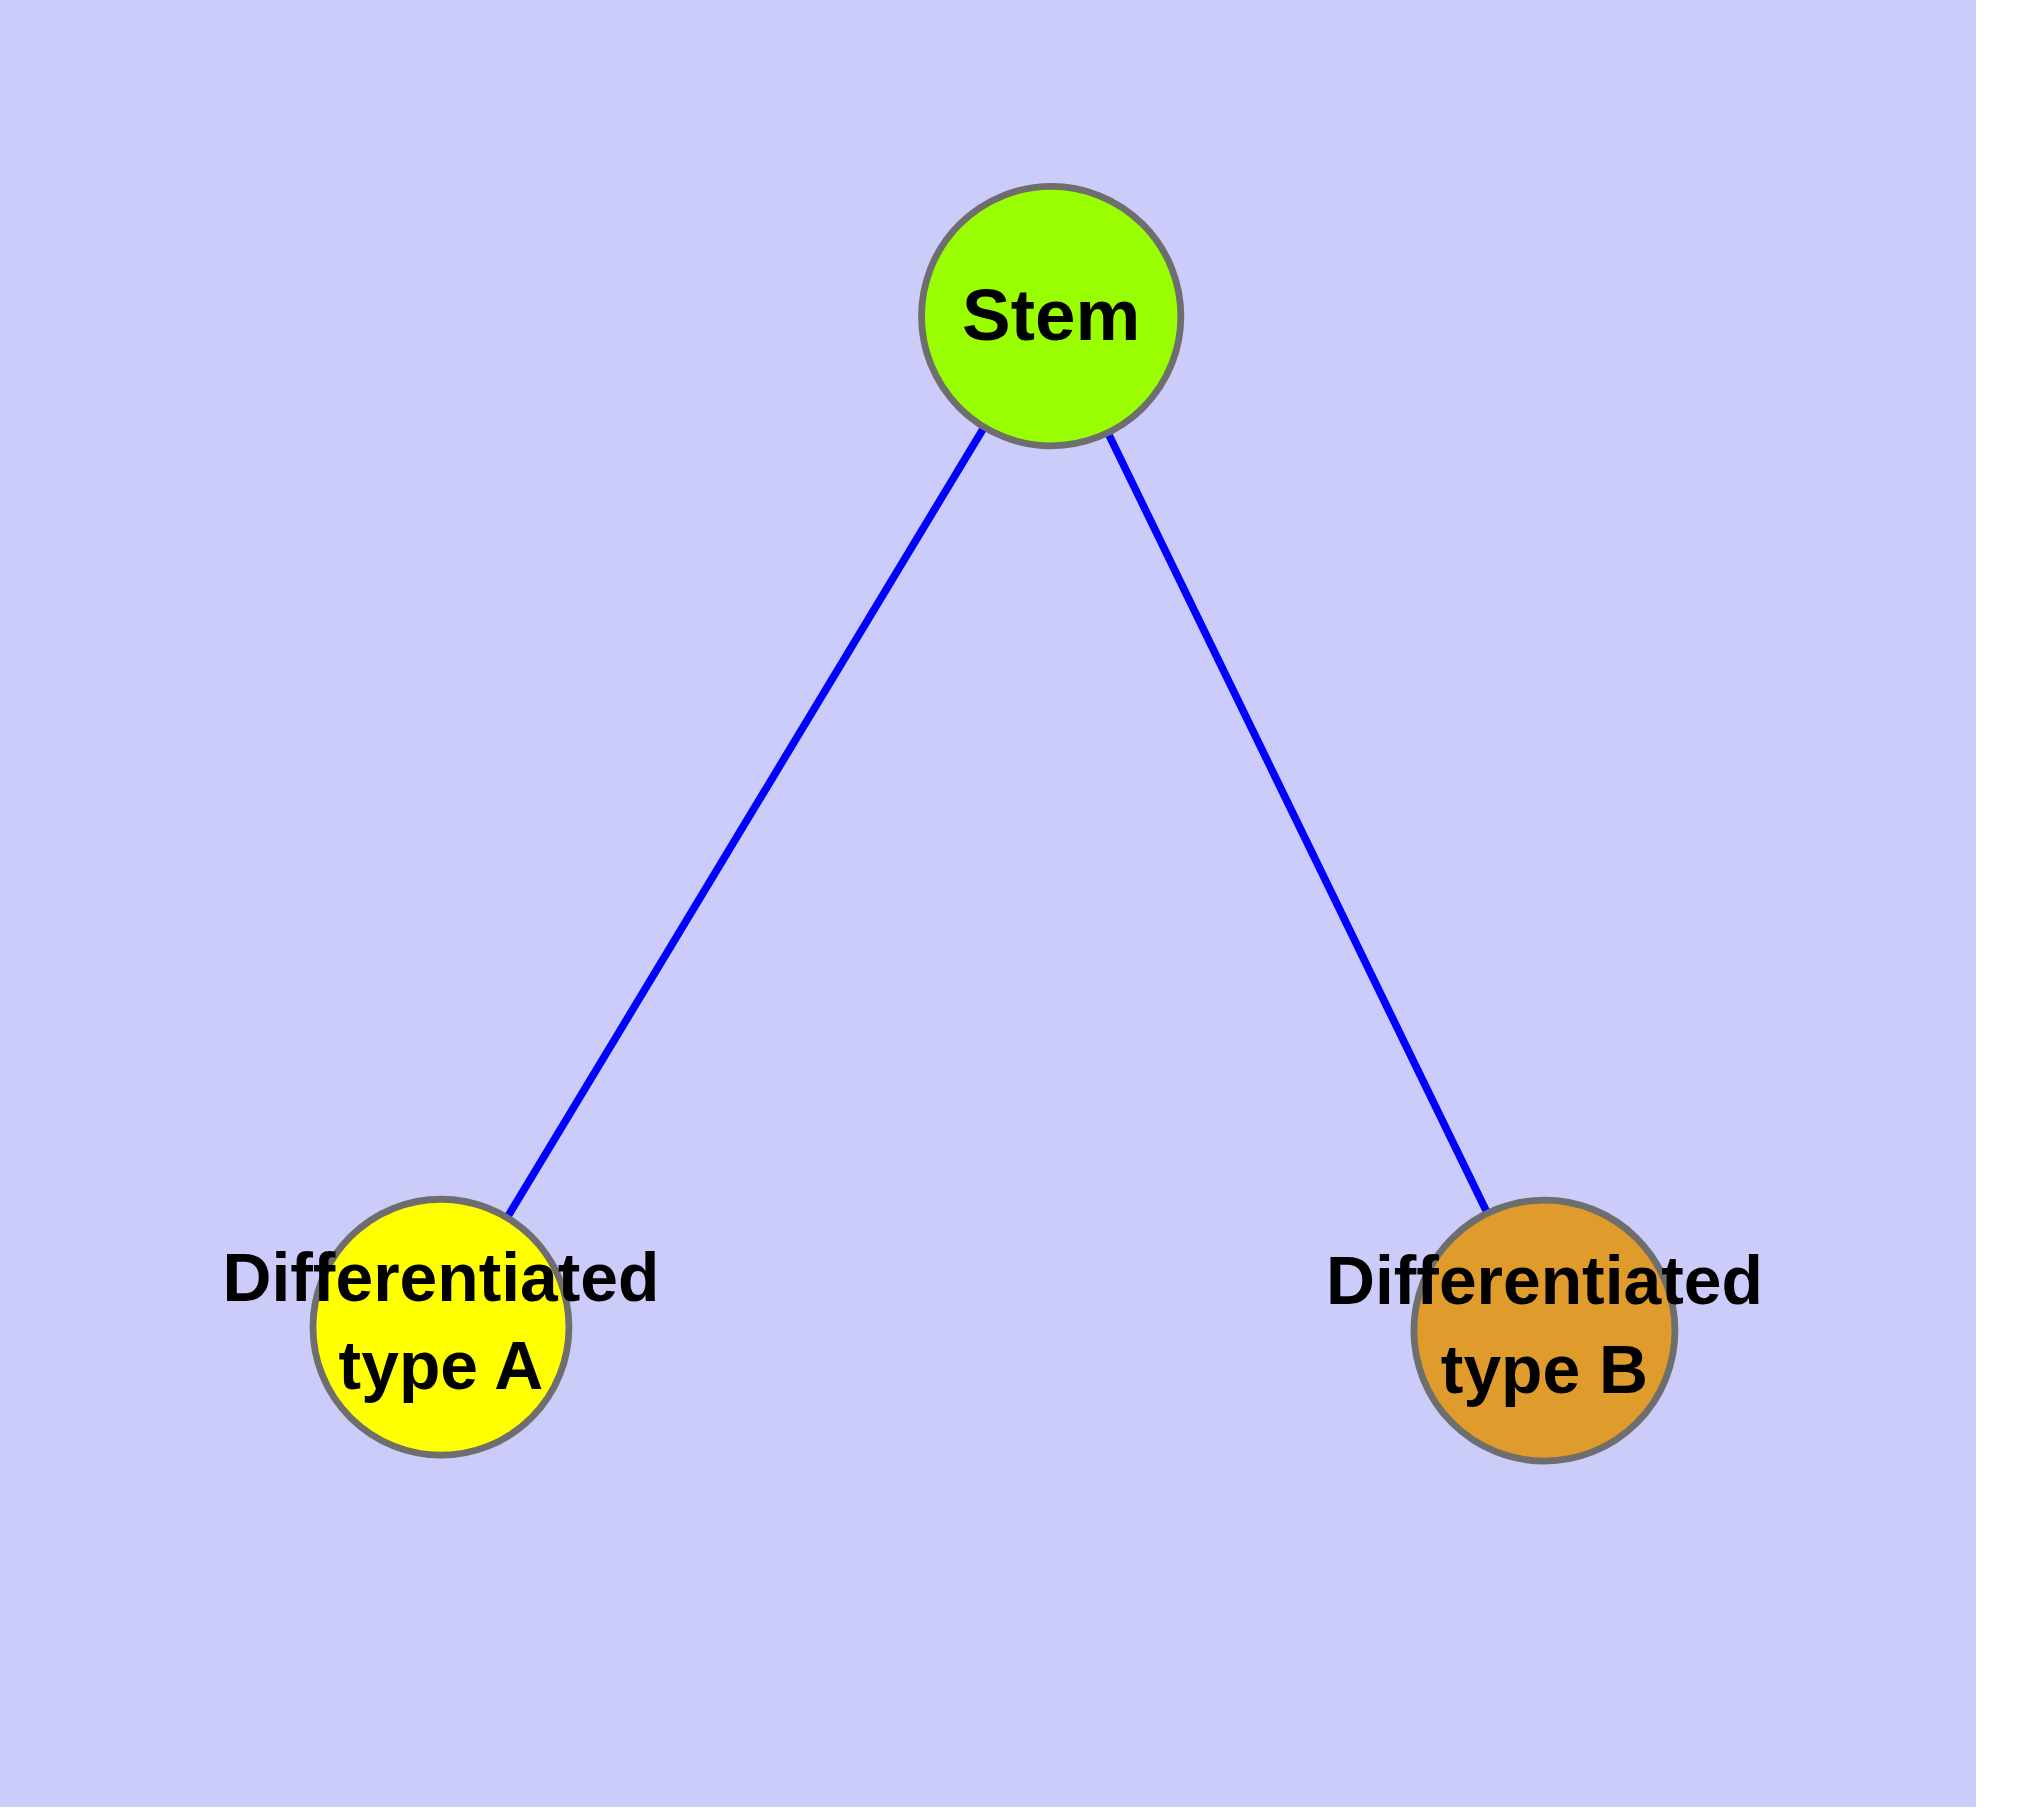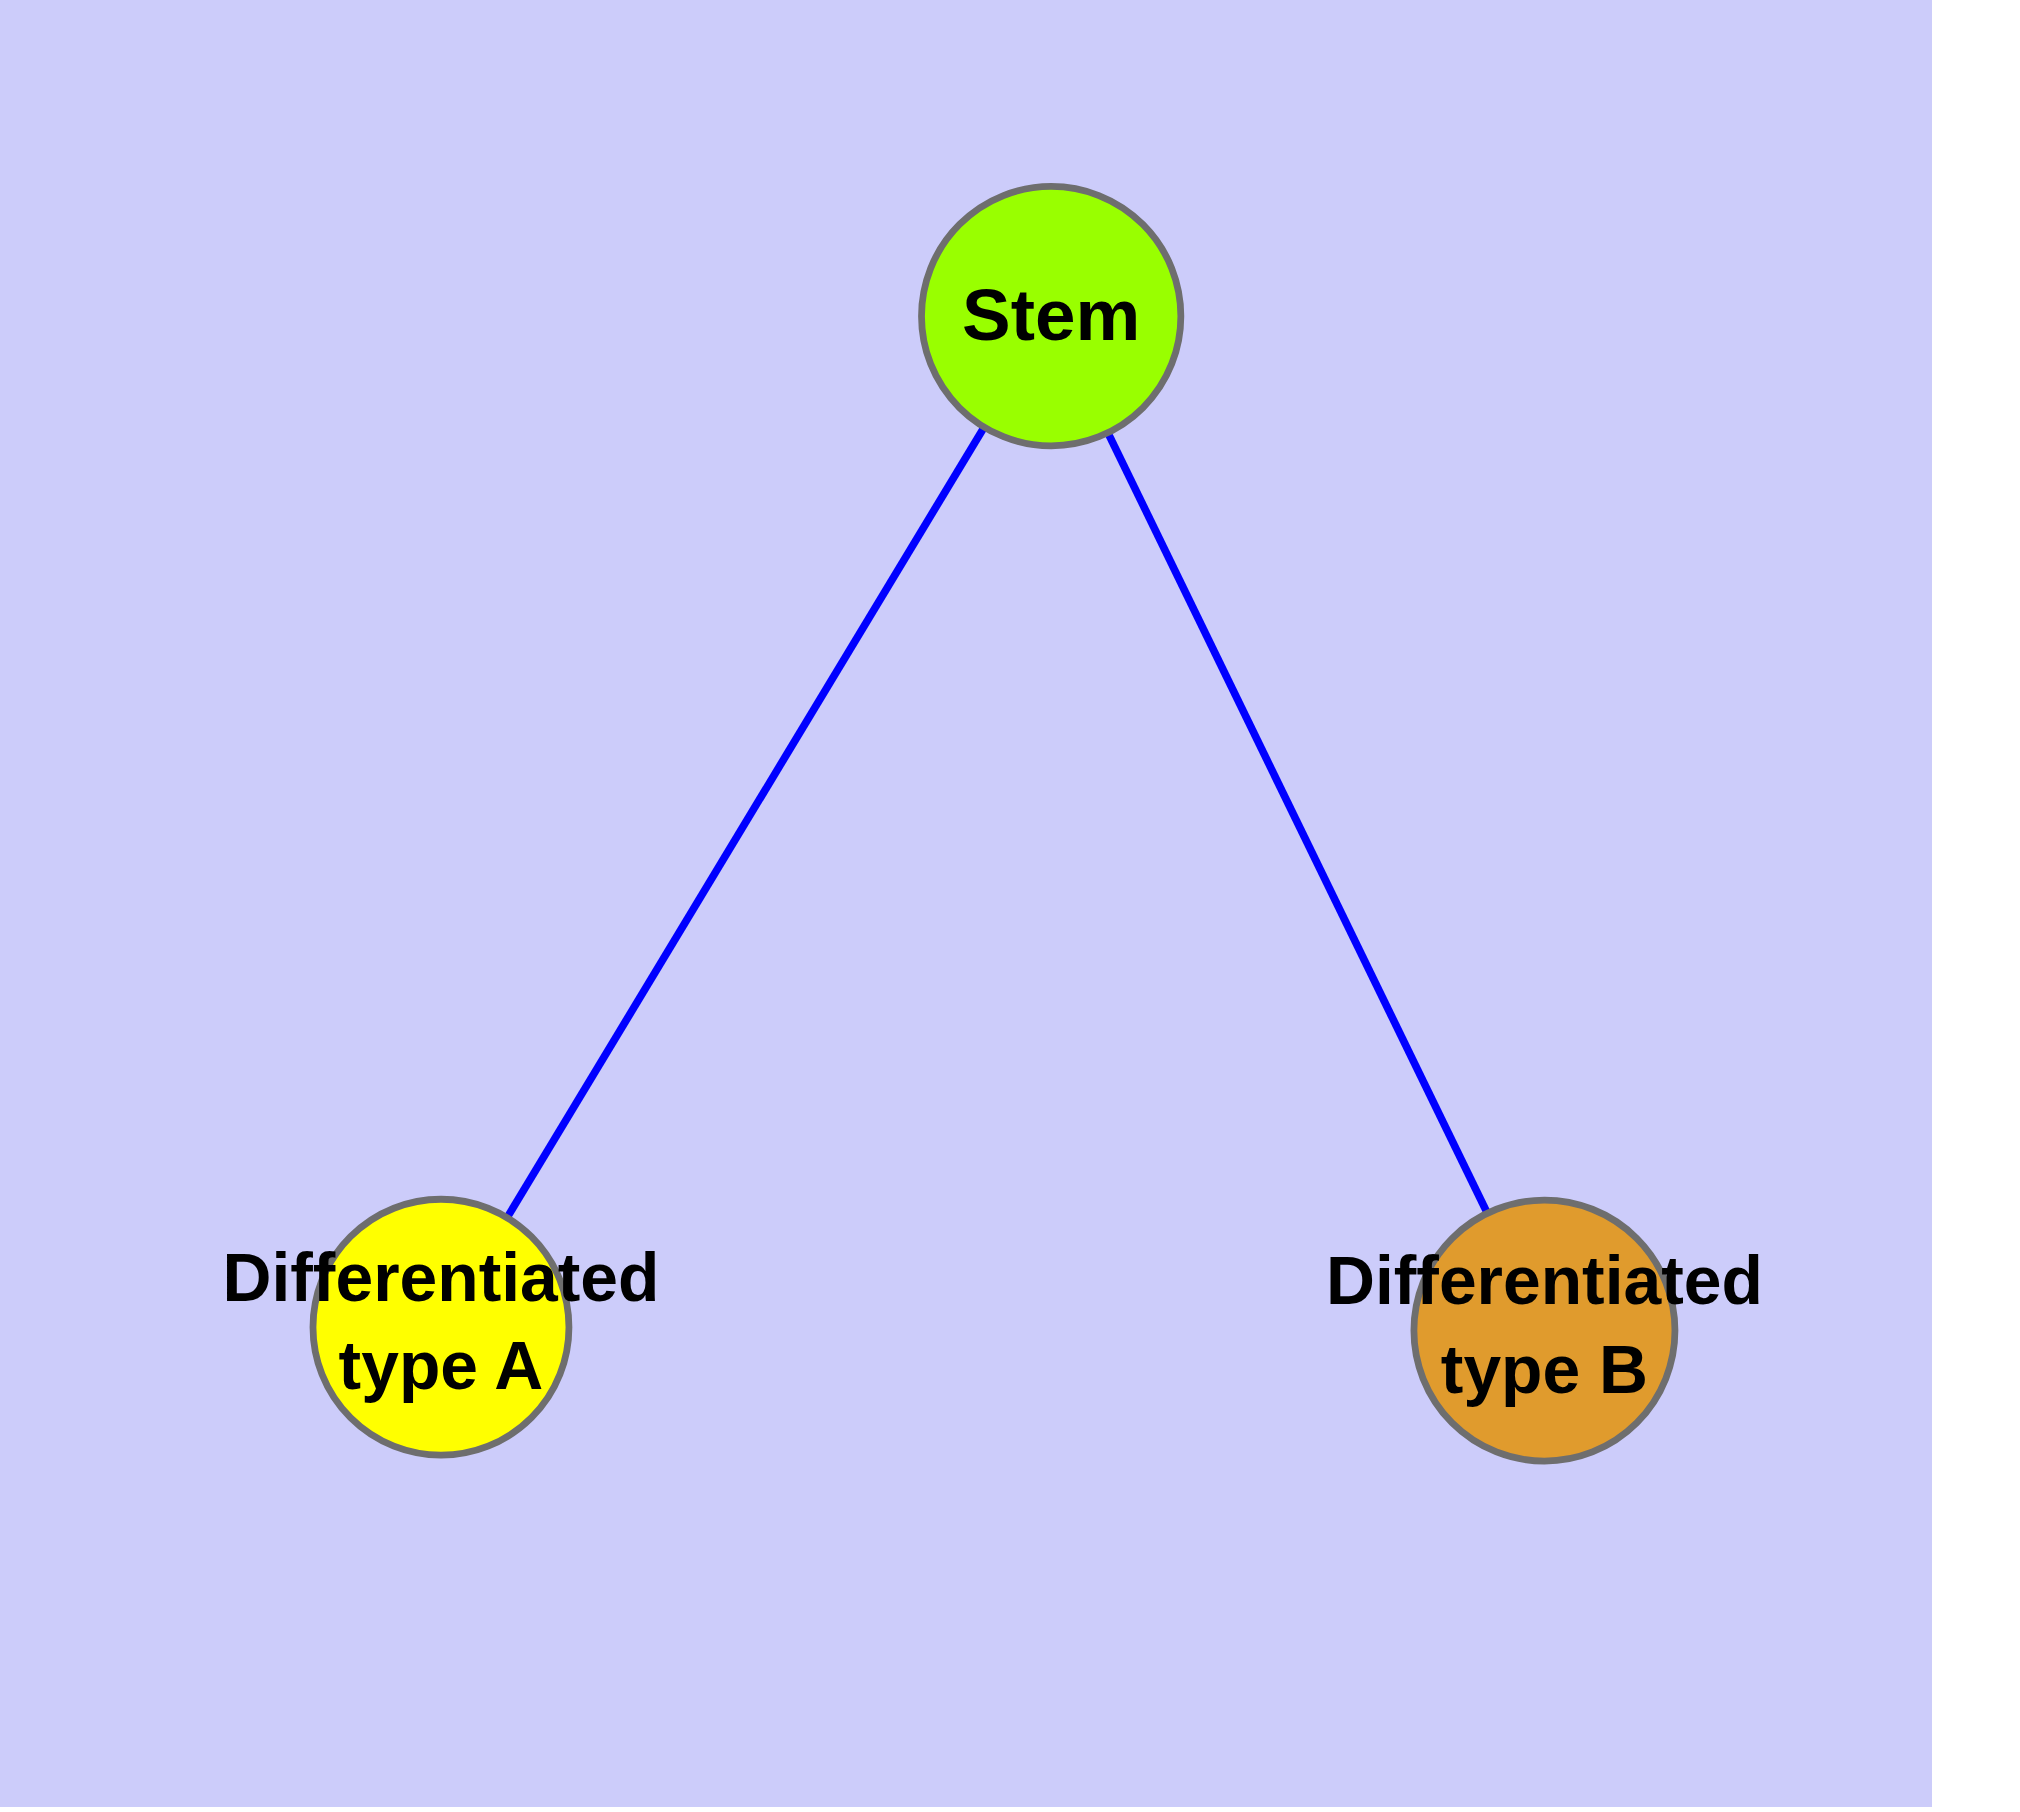--- a/index.html
+++ b/index.html
@@ -7,20 +7,21 @@
     padding: 0;
     background: #ffffff;
   }
   #canvas {
     position: relative;
     width: 1932px;
     height: 1812px;
     background: #ffffff;
     overflow: hidden;
     font-family: "Liberation Sans", sans-serif;
+    padding-left: 44px;
   }
   #plot-bg {
     position: absolute;
     left: 0;
     top: 0;
     width: 2015px;
     height: 1807px;
     background: #ccccfa;
   }
   #graph-svg {

